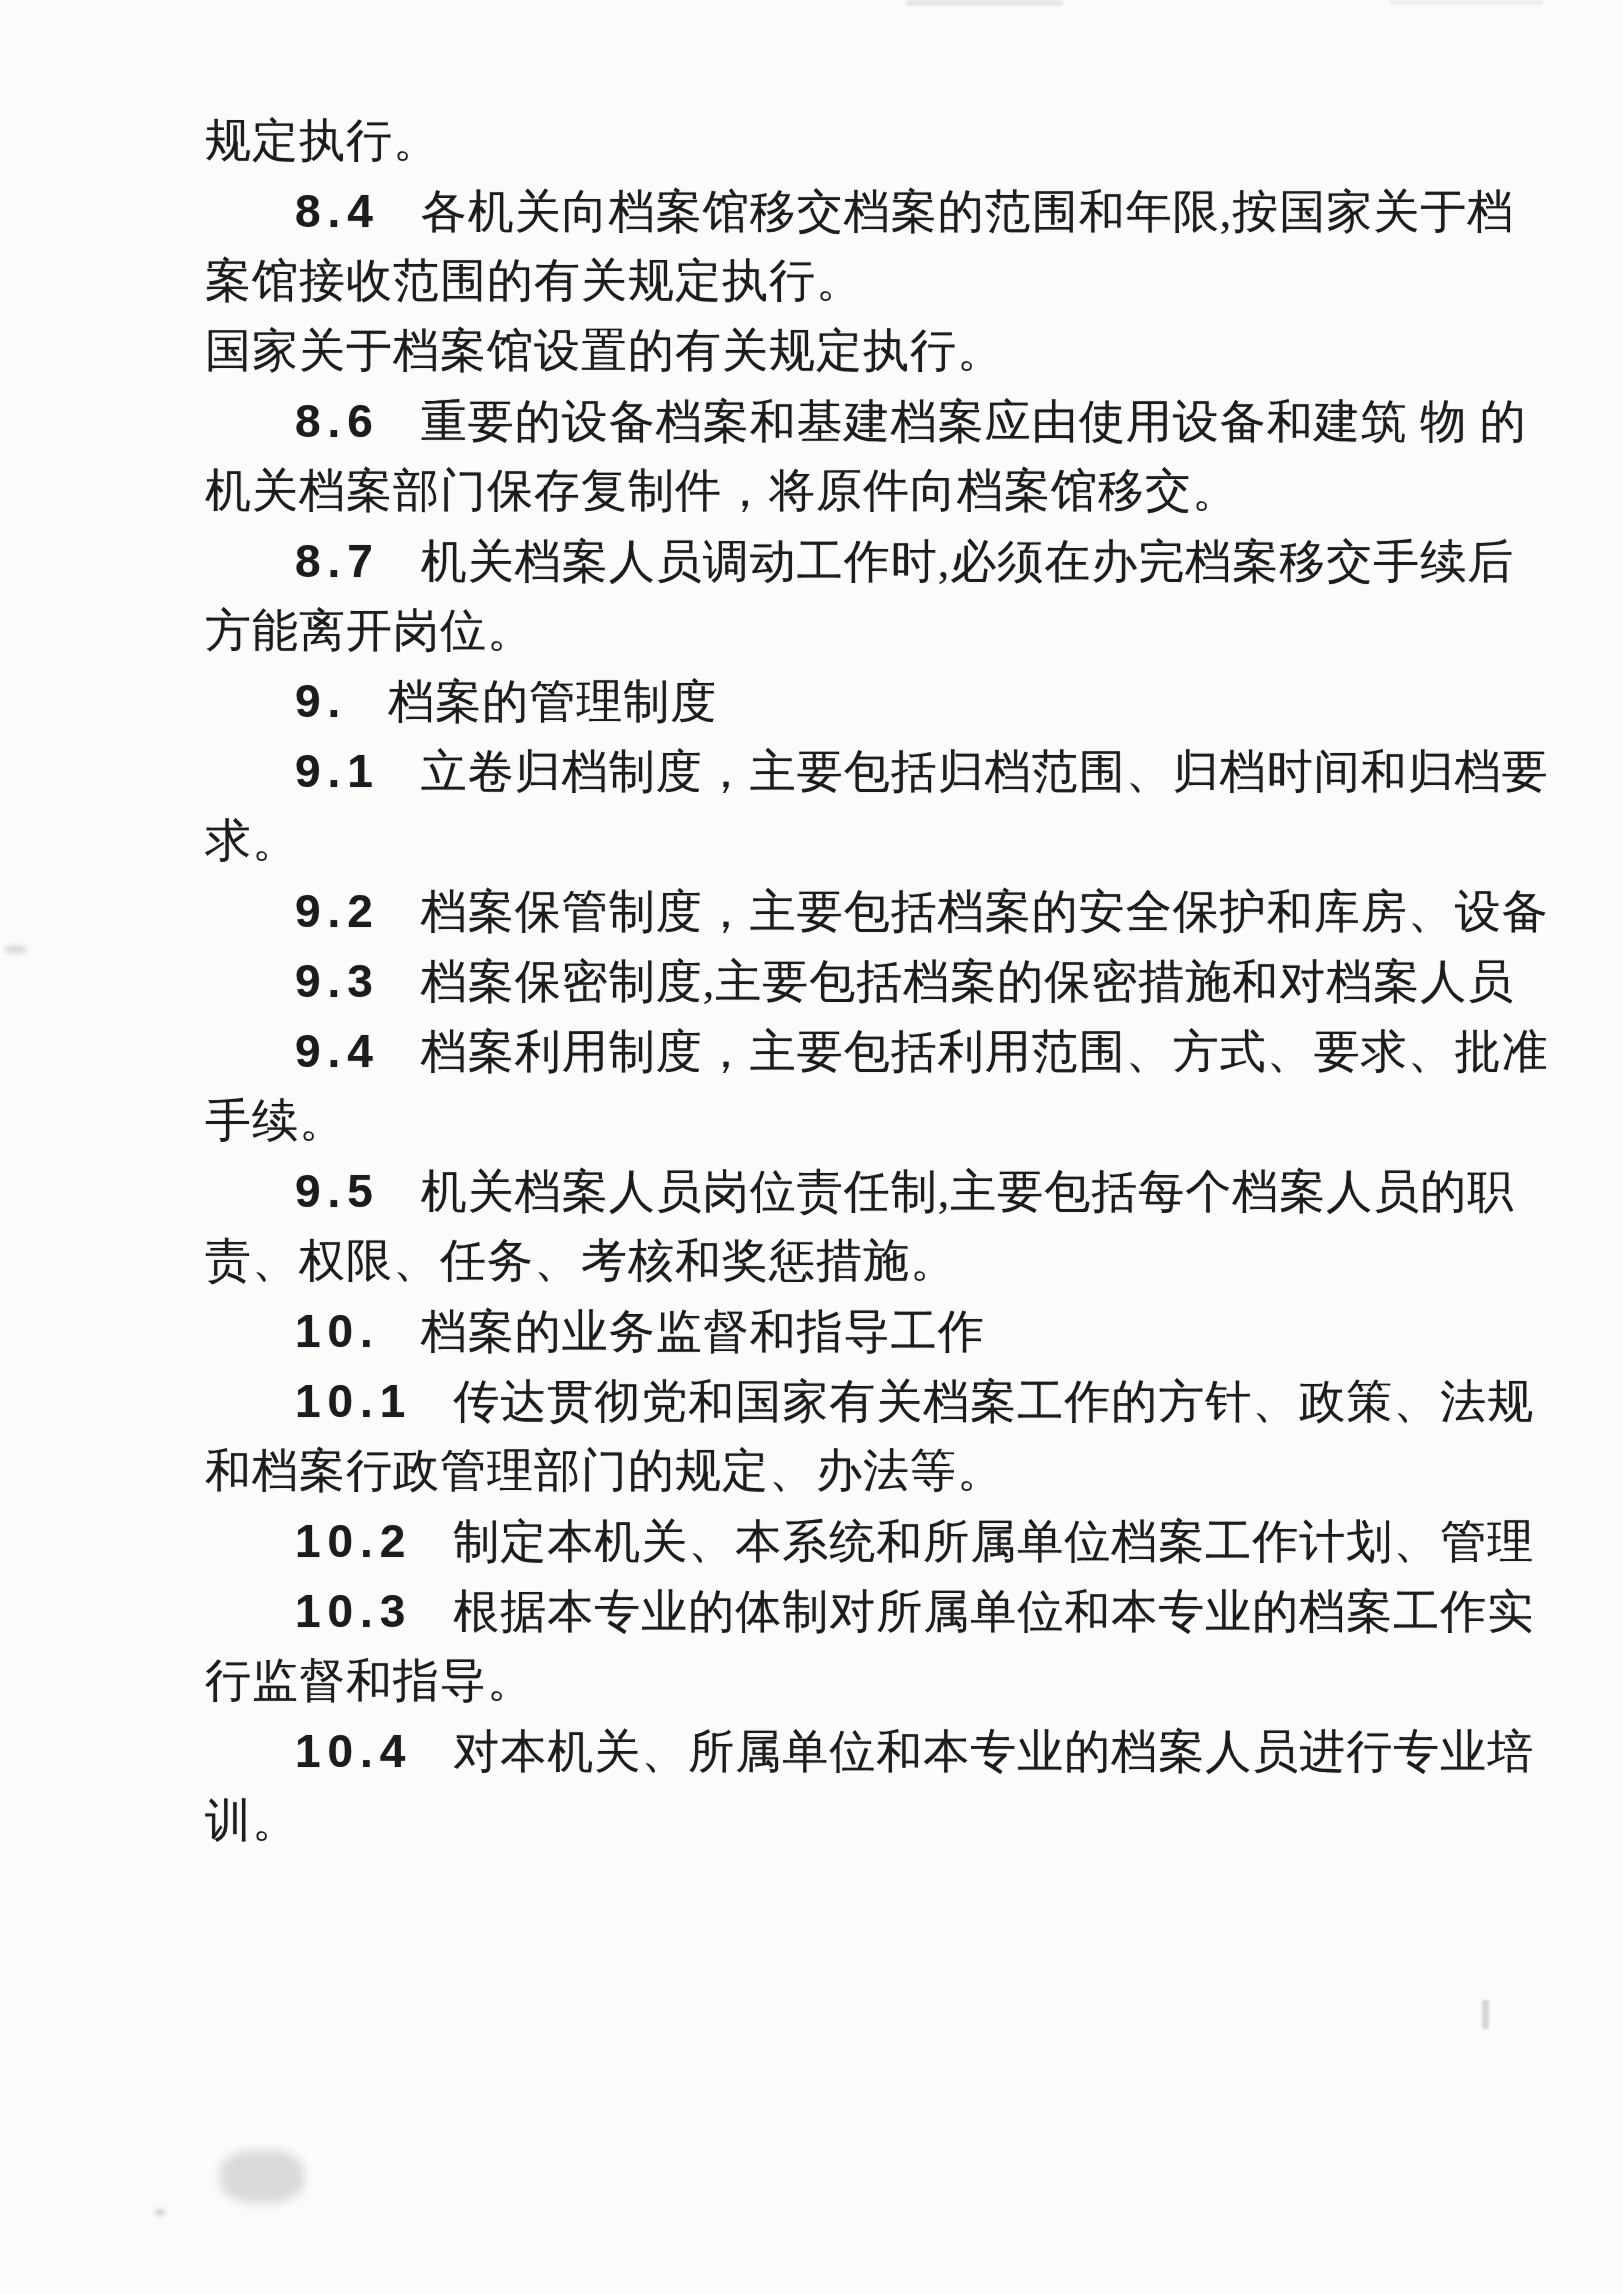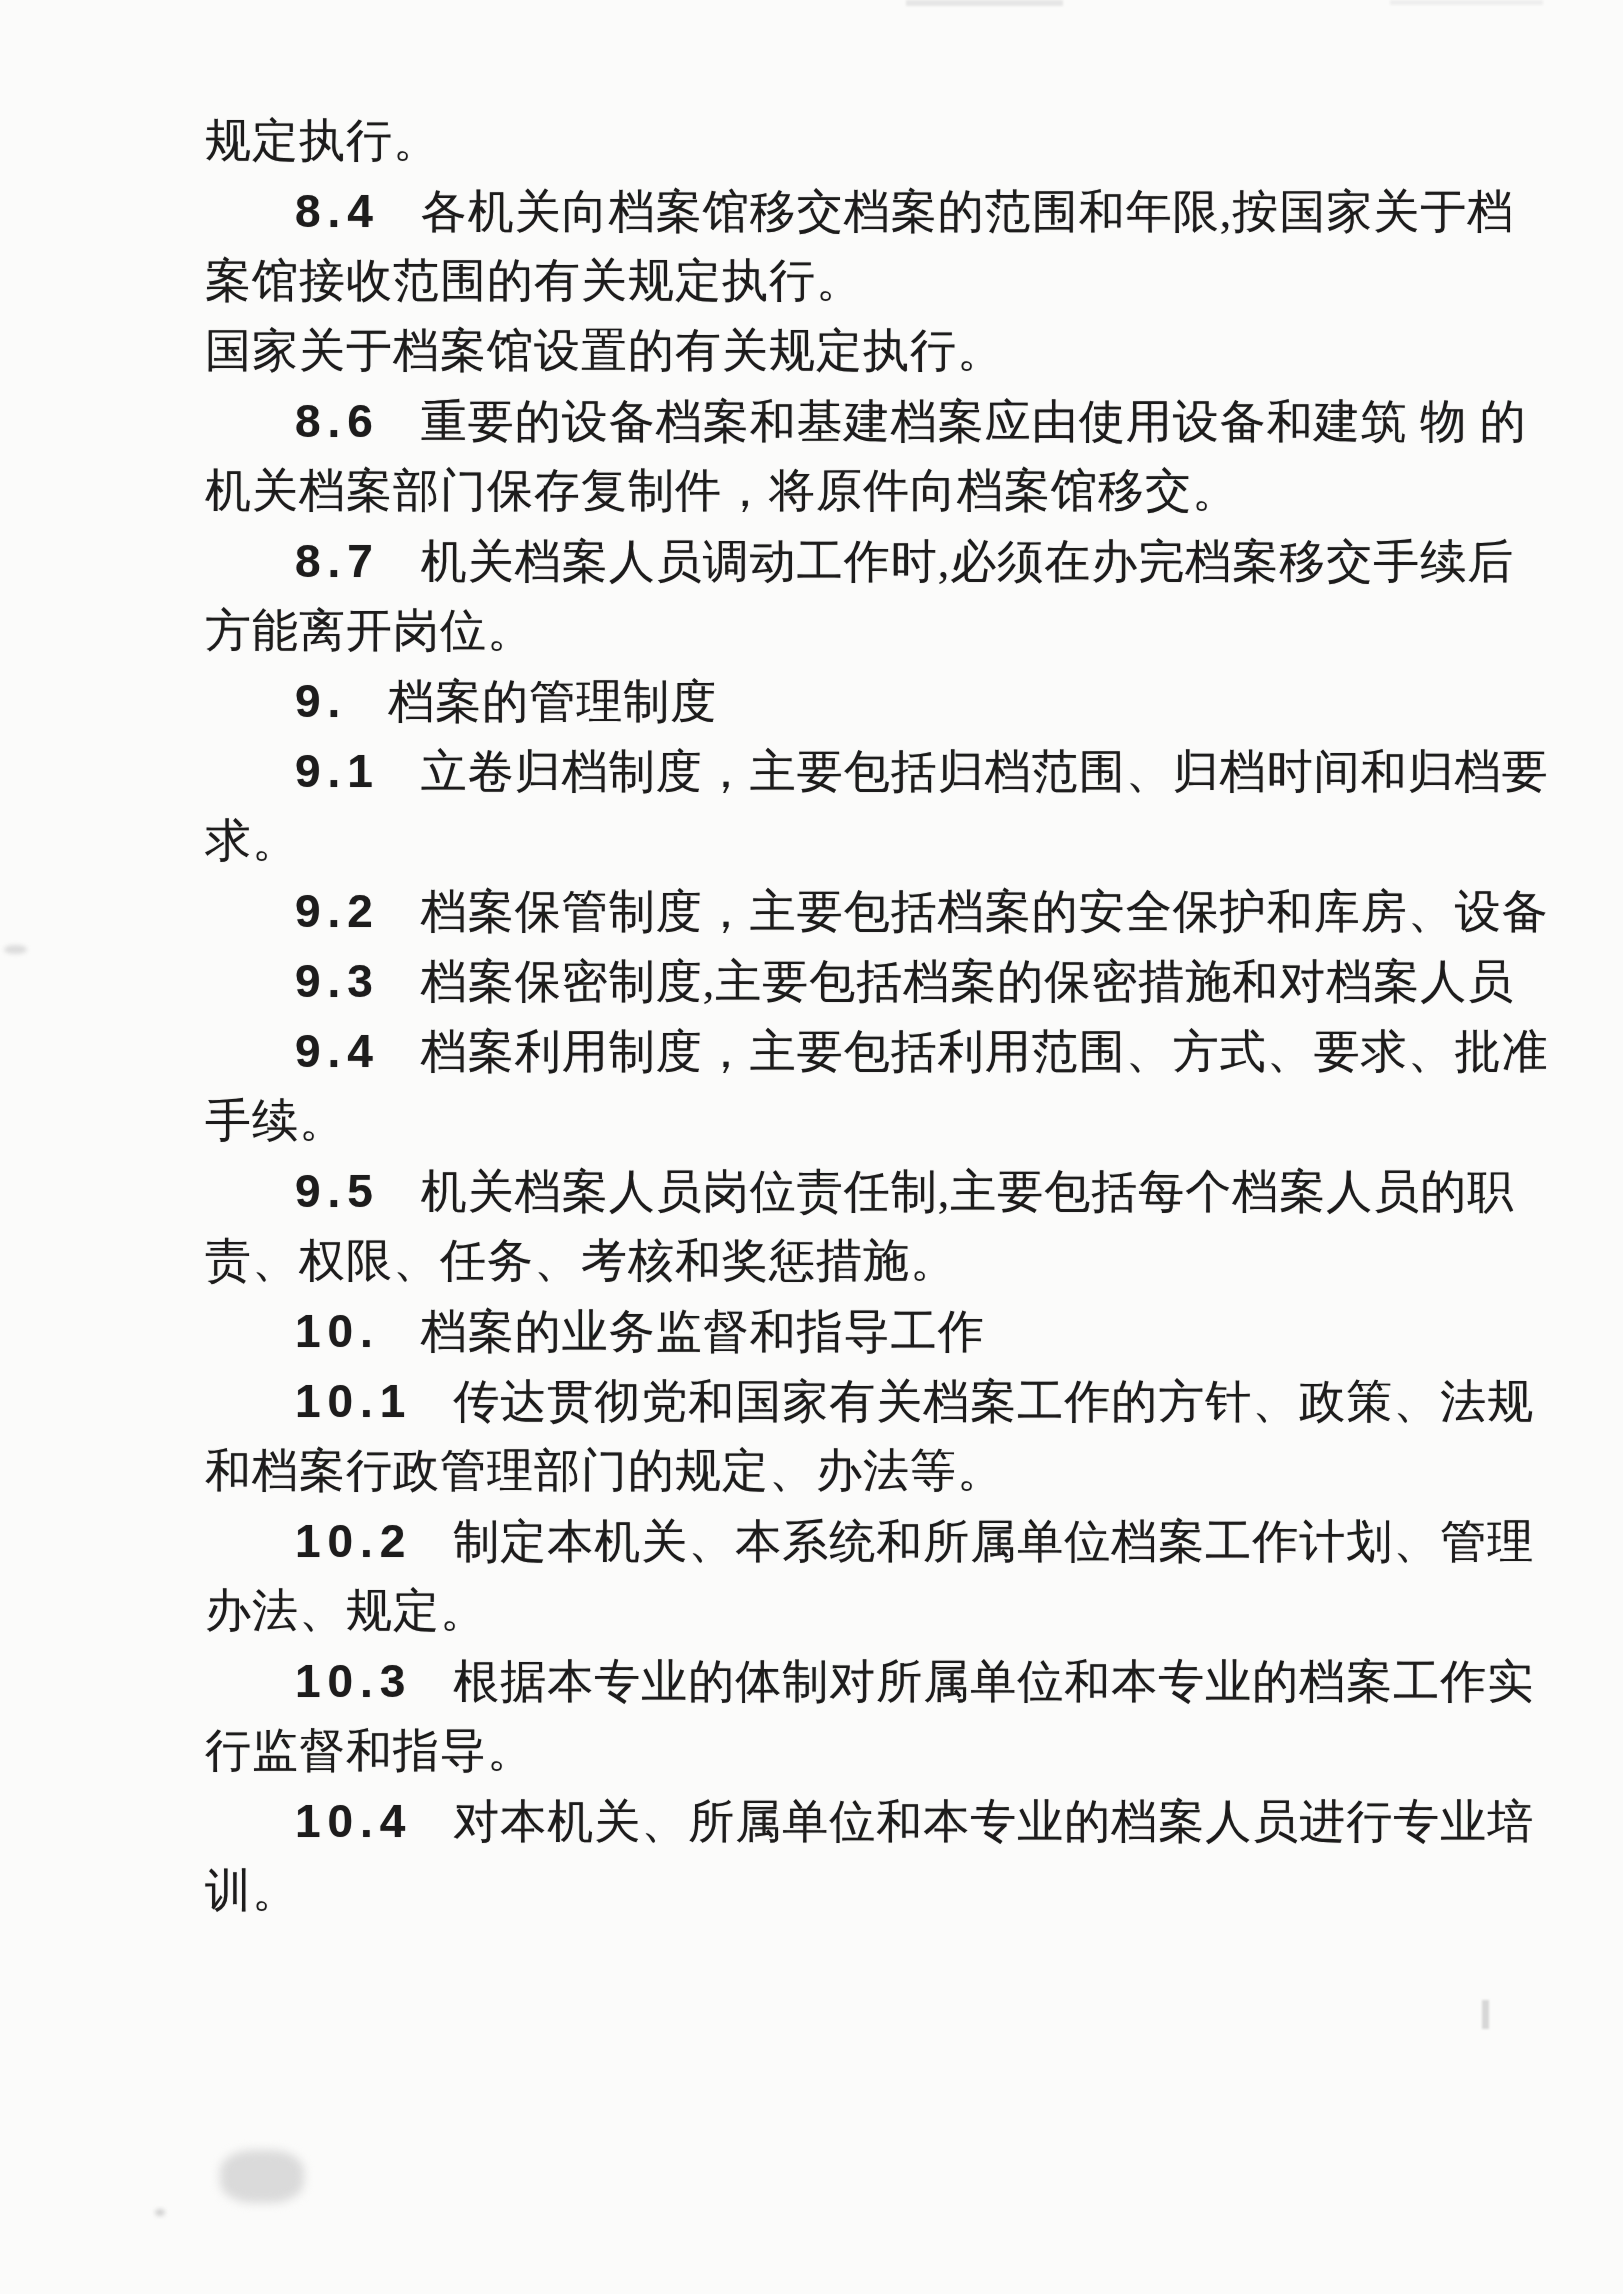--- a/index.html
+++ b/index.html
@@ -72,21 +72,20 @@
     <div class="line indent"><span class="num">9.2</span><span class="txt">档案保管制度，主要包括档案的安全保护和库房、设备</span></div>
     <div class="line indent"><span class="num">9.3</span><span class="txt">档案保密制度,主要包括档案的保密措施和对档案人员</span></div>
     <div class="line indent"><span class="num">9.4</span><span class="txt">档案利用制度，主要包括利用范围、方式、要求、批准</span></div>
     <div class="line"><span class="txt">手续。</span></div>
     <div class="line indent"><span class="num">9.5</span><span class="txt">机关档案人员岗位责任制,主要包括每个档案人员的职</span></div>
     <div class="line"><span class="txt">责、权限、任务、考核和奖惩措施。</span></div>
     <div class="line indent"><span class="num">10.</span><span class="txt">档案的业务监督和指导工作</span></div>
     <div class="line indent"><span class="num">10.1</span><span class="txt">传达贯彻党和国家有关档案工作的方针、政策、法规</span></div>
     <div class="line"><span class="txt">和档案行政管理部门的规定、办法等。</span></div>
     <div class="line indent"><span class="num">10.2</span><span class="txt">制定本机关、本系统和所属单位档案工作计划、管理</span></div>
-    <div class="line"><span class="txt">办法、规定。</span></div>
     <div class="line indent"><span class="num">10.3</span><span class="txt">根据本专业的体制对所属单位和本专业的档案工作实</span></div>
     <div class="line"><span class="txt">行监督和指导。</span></div>
     <div class="line indent"><span class="num">10.4</span><span class="txt">对本机关、所属单位和本专业的档案人员进行专业培</span></div>
     <div class="line"><span class="txt">训。</span></div>
   </div>
 
 </div>
 
 
 </body></html>

